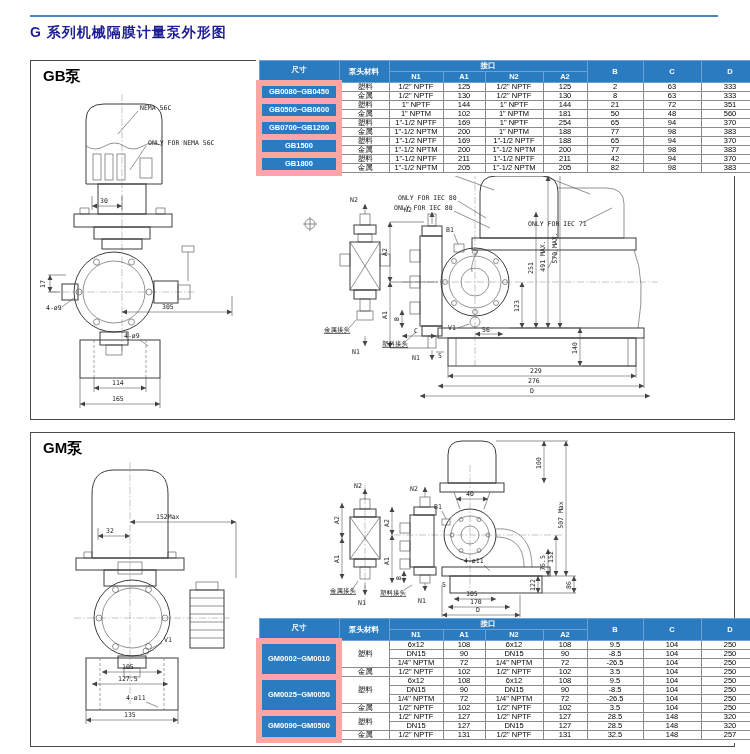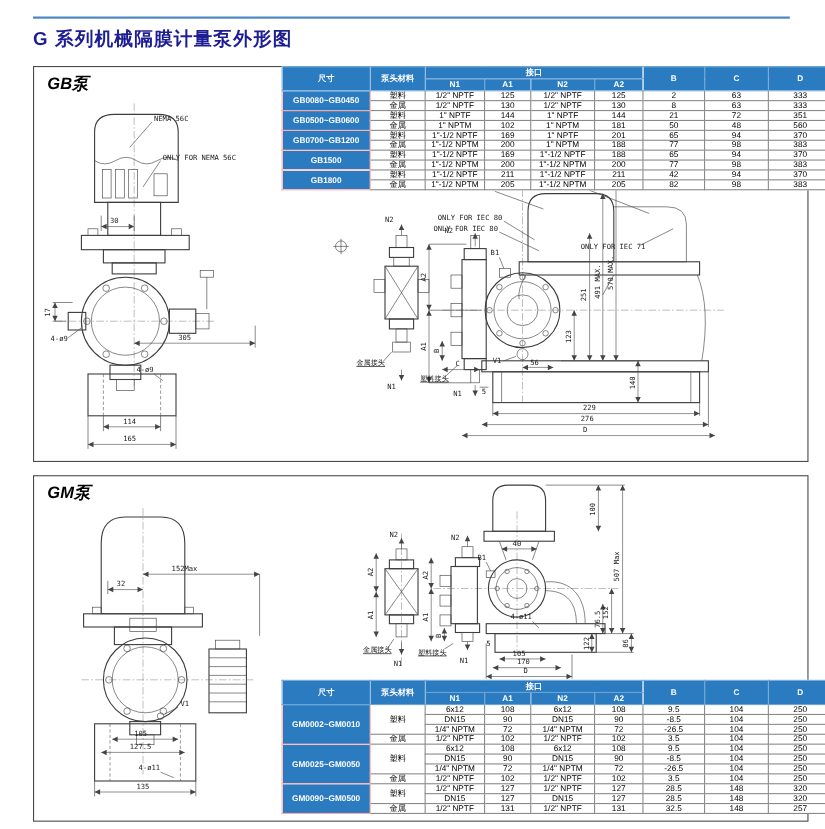--- a/index.html
+++ b/index.html
@@ -1,34 +1,34 @@
 <!DOCTYPE html>
 <html><head>
 <meta charset="utf-8">
 <style>
   html,body{margin:0;padding:0;background:#fff;}
   body{width:750px;height:754px;position:relative;overflow:hidden;
        font-family:"Liberation Sans",sans-serif;}
   .toprule{position:absolute;left:30px;top:15px;width:688px;height:2px;background:#4d87c3;}
-  .page-title{position:absolute;left:30px;top:24px;font-size:17px;font-weight:bold;
+  .page-title{position:absolute;left:30px;top:24px;font-size:14px;font-weight:bold;
        color:#1d1d94;letter-spacing:1px;white-space:nowrap;text-align:right;}
-  .sec-box{position:absolute;border:1.5px solid #4a4a4a;background:#fff;z-index:1;font-style:italic;}
+  .sec-box{position:absolute;border:1.5px solid #4a4a4a;background:#fff;z-index:1;}
   #gb-box{left:30px;top:60px;width:703px;height:358px;}
   #gm-box{left:30px;top:432px;width:703px;height:313px;}
   .sec-label{position:absolute;left:12px;top:6px;font-size:15px;font-weight:bold;color:#000;}
   
   .dim-table{position:absolute;border-collapse:collapse;table-layout:fixed;width:500px;
        font-size:7.5px;color:#000;z-index:5;background:#fff;border:1.5px solid #3a3a3a;margin-left:21px;}
   #gb-table{left:235px;top:60px;}
   #gm-table{left:235px;top:618px;}
   .dim-table th{background:#2b7bc0;color:#fff;font-weight:bold;border:1px solid #6ba3d6;
        padding:0;height:10px;line-height:10px;text-align:center;white-space:nowrap;overflow:hidden;}
   .dim-table td{background:#fff;border:1px solid #8a8a8a;padding:0;height:8px;line-height:8px;
        text-align:center;white-space:nowrap;overflow:hidden;}
-  .dim-table td.size-cell{background:#2b7bc0;color:#fff;font-weight:bold;border:1px solid #fca5a5;}
+  .dim-table td.size-cell{background:#2b7bc0;color:#fff;font-weight:bold;border:6px solid #fca5a5;}
   
   svg{position:absolute;overflow:visible;z-index:2;}
   .ol{fill:none;stroke:#3c3c3c;stroke-width:1;}
   .th{fill:none;stroke:#4a4a4a;stroke-width:0.6;}
   .cl{fill:none;stroke:#8a8a8a;stroke-width:0.5;stroke-dasharray:7 2 1.5 2;}
   .hid{fill:none;stroke:#666;stroke-width:0.6;stroke-dasharray:3 2;}
   .dim{fill:none;stroke:#4a4a4a;stroke-width:0.55;}
   text.dlab{font:6.5px "DejaVu Sans Mono","Liberation Mono",monospace;fill:#1c1c1c;}
   text.clab{font:6.5px "Liberation Sans",sans-serif;fill:#1c1c1c;text-decoration:underline;}
 </style>
@@ -112,21 +112,21 @@
         <td>50</td>
         <td>48</td>
         <td>560</td>
       </tr>
     <tr>
         <td class="size-cell" rowspan="2">GB0700~GB1200</td>
         <td>塑料</td>
         <td>1"-1/2 NPTF</td>
         <td>169</td>
         <td>1" NPTF</td>
-        <td>201</td>
+        <td>254</td>
         <td>65</td>
         <td>94</td>
         <td>370</td>
       </tr>
     <tr>
         <td>金属</td>
         <td>1"-1/2 NPTM</td>
         <td>200</td>
         <td>1" NPTM</td>
         <td>188</td>

